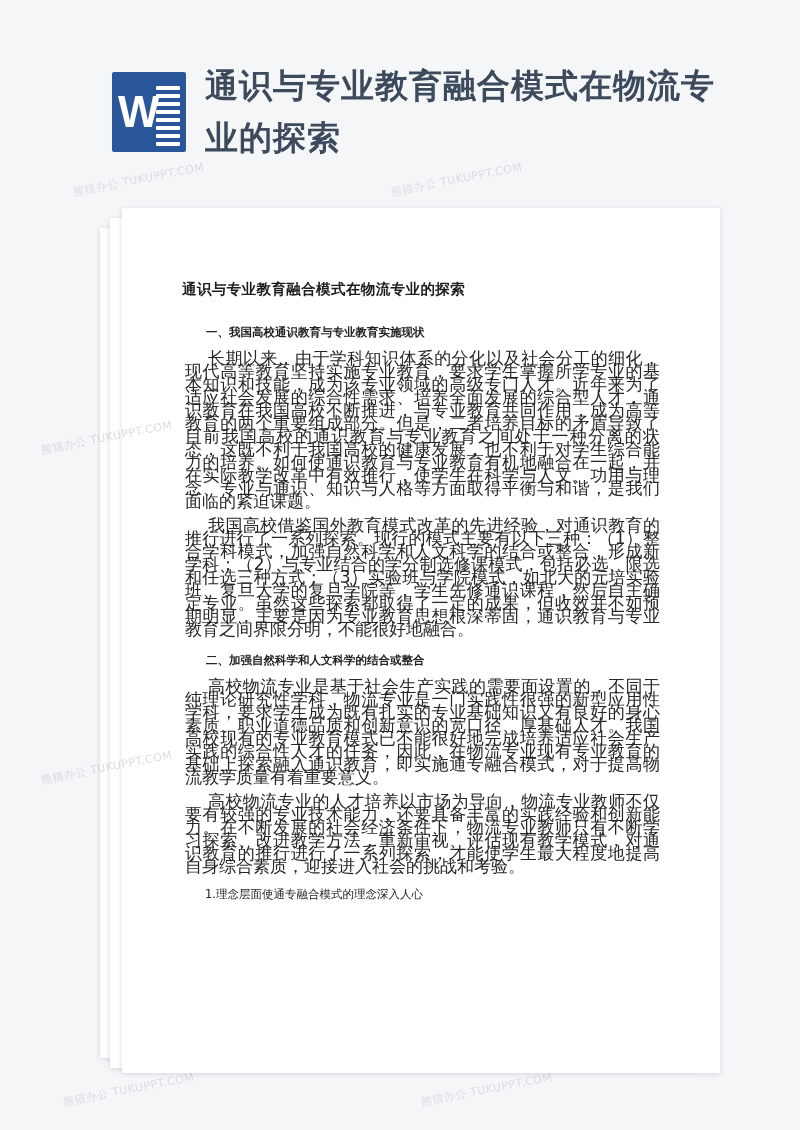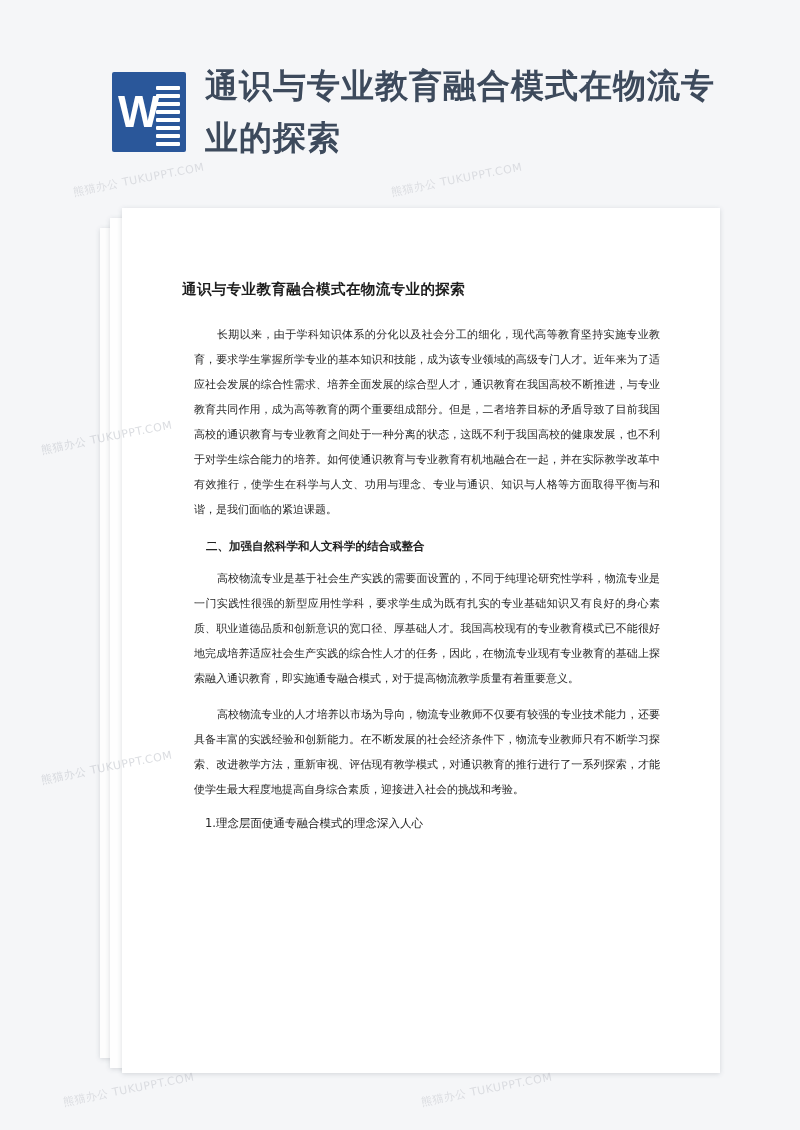--- a/index.html
+++ b/index.html
@@ -123,25 +123,25 @@
   }
   .doc-h2 {
     font-size: 11.5px;
     font-weight: bold;
     line-height: 20px;
     margin: 14px 0 10px 0;
     text-indent: 24px;
     color: #222222;
   }
   .doc-p {
-    font-size: 11px;
-    line-height: 25px;
+    font-size: 17px;
+    line-height: 13px;
     text-align: justify;
     text-indent: 23px;
-    margin: 0 0 11px 12px;
+    margin: 0 0 11px 3px;
     color: #262626;
   }
   .doc-sub {
     font-size: 11.5px;
     line-height: 20px;
     text-indent: 23px;
     margin: 6px 0 0 0;
     color: #222222;
   }
 
@@ -181,21 +181,23 @@
 </div>
 
 <div class="page-stack">
   <div class="sheet sheet-back2"></div>
   <div class="sheet sheet-back1"></div>
   <div class="sheet sheet-front">
 
     <div class="doc-body">
       <div class="doc-h1" id="doc-title-el">通识与专业教育融合模式在物流专业的探索</div>
 
+      <div class="doc-h2">一、我国高校通识教育与专业教育实施现状</div>
       <p class="doc-p">长期以来，由于学科知识体系的分化以及社会分工的细化，现代高等教育坚持实施专业教育，要求学生掌握所学专业的基本知识和技能，成为该专业领域的高级专门人才。近年来为了适应社会发展的综合性需求、培养全面发展的综合型人才，通识教育在我国高校不断推进，与专业教育共同作用，成为高等教育的两个重要组成部分。但是，二者培养目标的矛盾导致了目前我国高校的通识教育与专业教育之间处于一种分离的状态，这既不利于我国高校的健康发展，也不利于对学生综合能力的培养。如何使通识教育与专业教育有机地融合在一起，并在实际教学改革中有效推行，使学生在科学与人文、功用与理念、专业与通识、知识与人格等方面取得平衡与和谐，是我们面临的紧迫课题。</p>
+      <p class="doc-p">我国高校借鉴国外教育模式改革的先进经验，对通识教育的推行进行了一系列探索。现行的模式主要有以下三种：（1）整合学科模式，加强自然科学和人文科学的结合或整合，形成新学科；（2）与专业结合的学分制选修课模式，包括必选、限选和任选三种方式；（3）实验班与学院模式，如北大的元培实验班、复旦大学的复旦学院等，学生先修通识课程，然后自主确定专业。虽然这些探索都取得了一定的成果，但收效并不如预期明显，主要是因为专业教育思想根深蒂固，通识教育与专业教育之间界限分明，不能很好地融合。</p>
 
       <div class="doc-h2">二、加强自然科学和人文科学的结合或整合</div>
       <p class="doc-p">高校物流专业是基于社会生产实践的需要面设置的，不同于纯理论研究性学科，物流专业是一门实践性很强的新型应用性学科，要求学生成为既有扎实的专业基础知识又有良好的身心素质、职业道德品质和创新意识的宽口径、厚基础人才。我国高校现有的专业教育模式已不能很好地完成培养适应社会生产实践的综合性人才的任务，因此，在物流专业现有专业教育的基础上探索融入通识教育，即实施通专融合模式，对于提高物流教学质量有着重要意义。</p>
       <p class="doc-p">高校物流专业的人才培养以市场为导向，物流专业教师不仅要有较强的专业技术能力，还要具备丰富的实践经验和创新能力。在不断发展的社会经济条件下，物流专业教师只有不断学习探索、改进教学方法，重新审视、评估现有教学模式，对通识教育的推行进行了一系列探索，才能使学生最大程度地提高自身综合素质，迎接进入社会的挑战和考验。</p>
 
       <div class="doc-sub">1.理念层面使通专融合模式的理念深入人心</div>
     </div>
 
   </div>
 </div>

